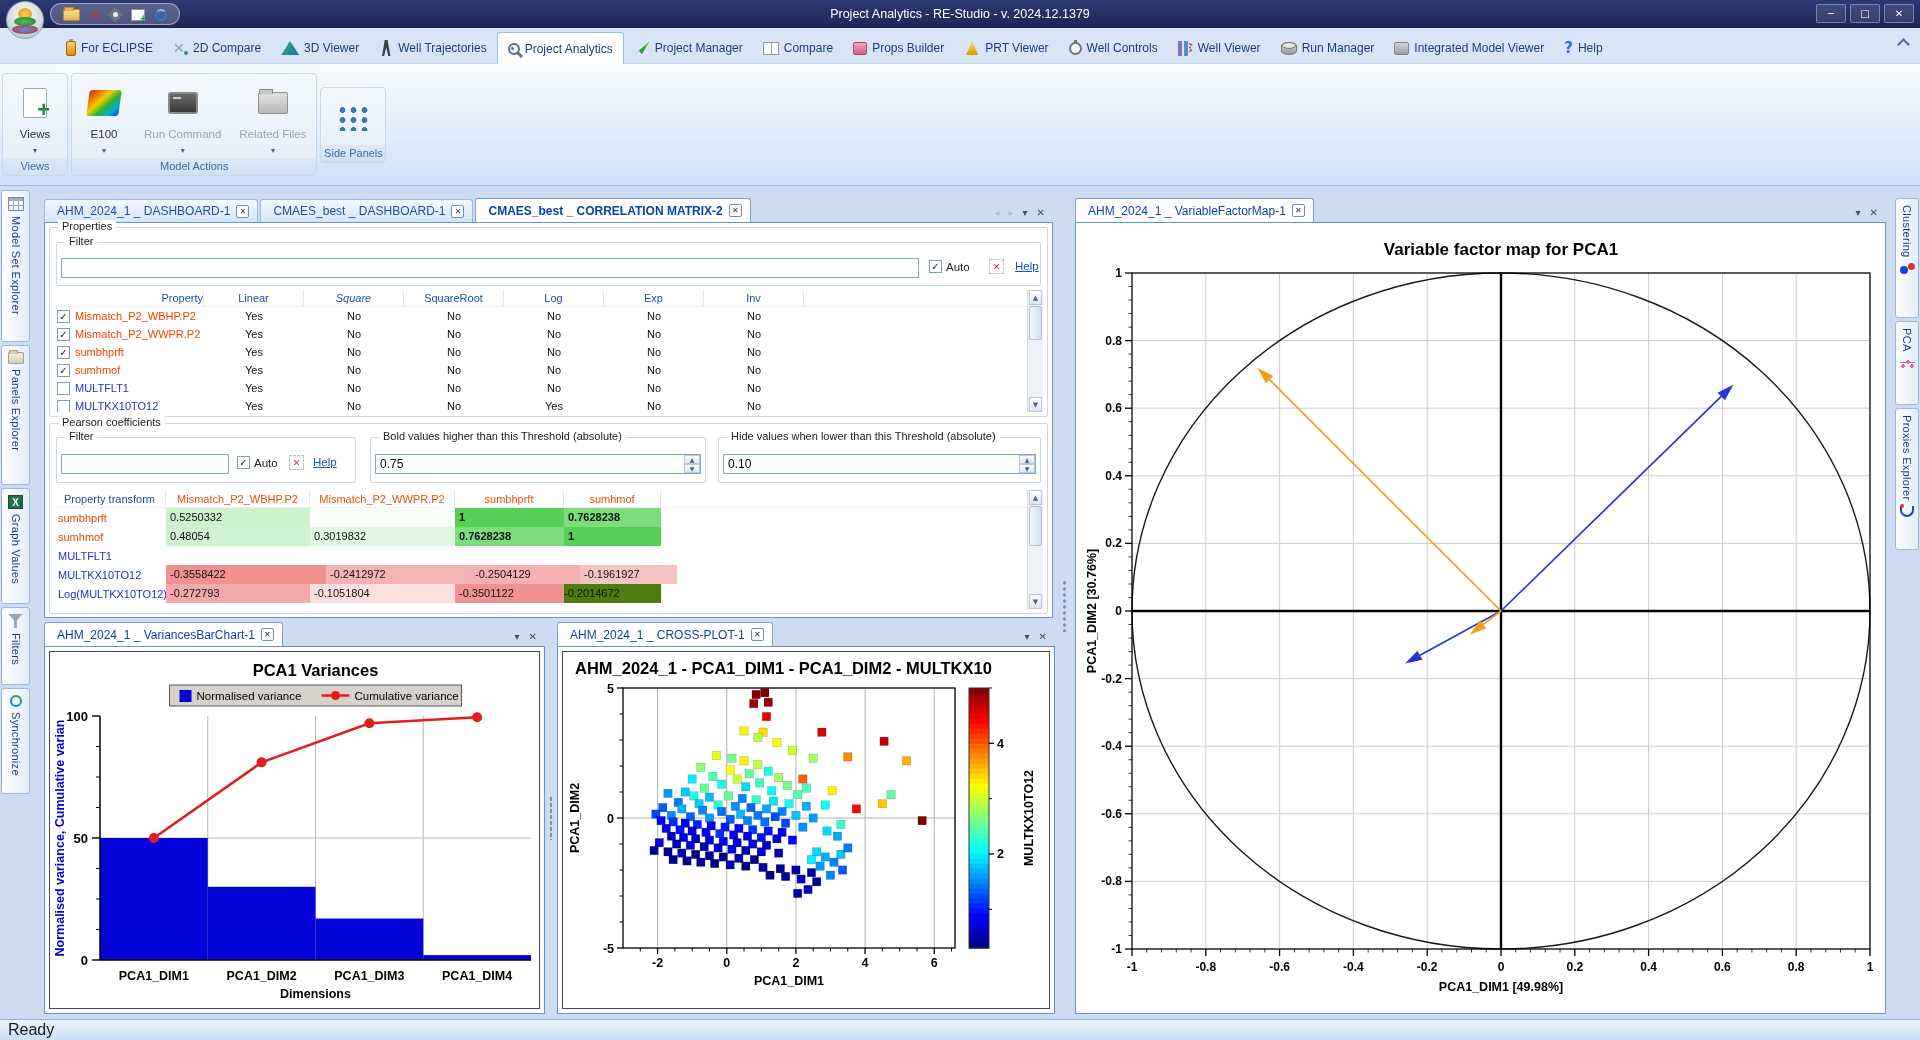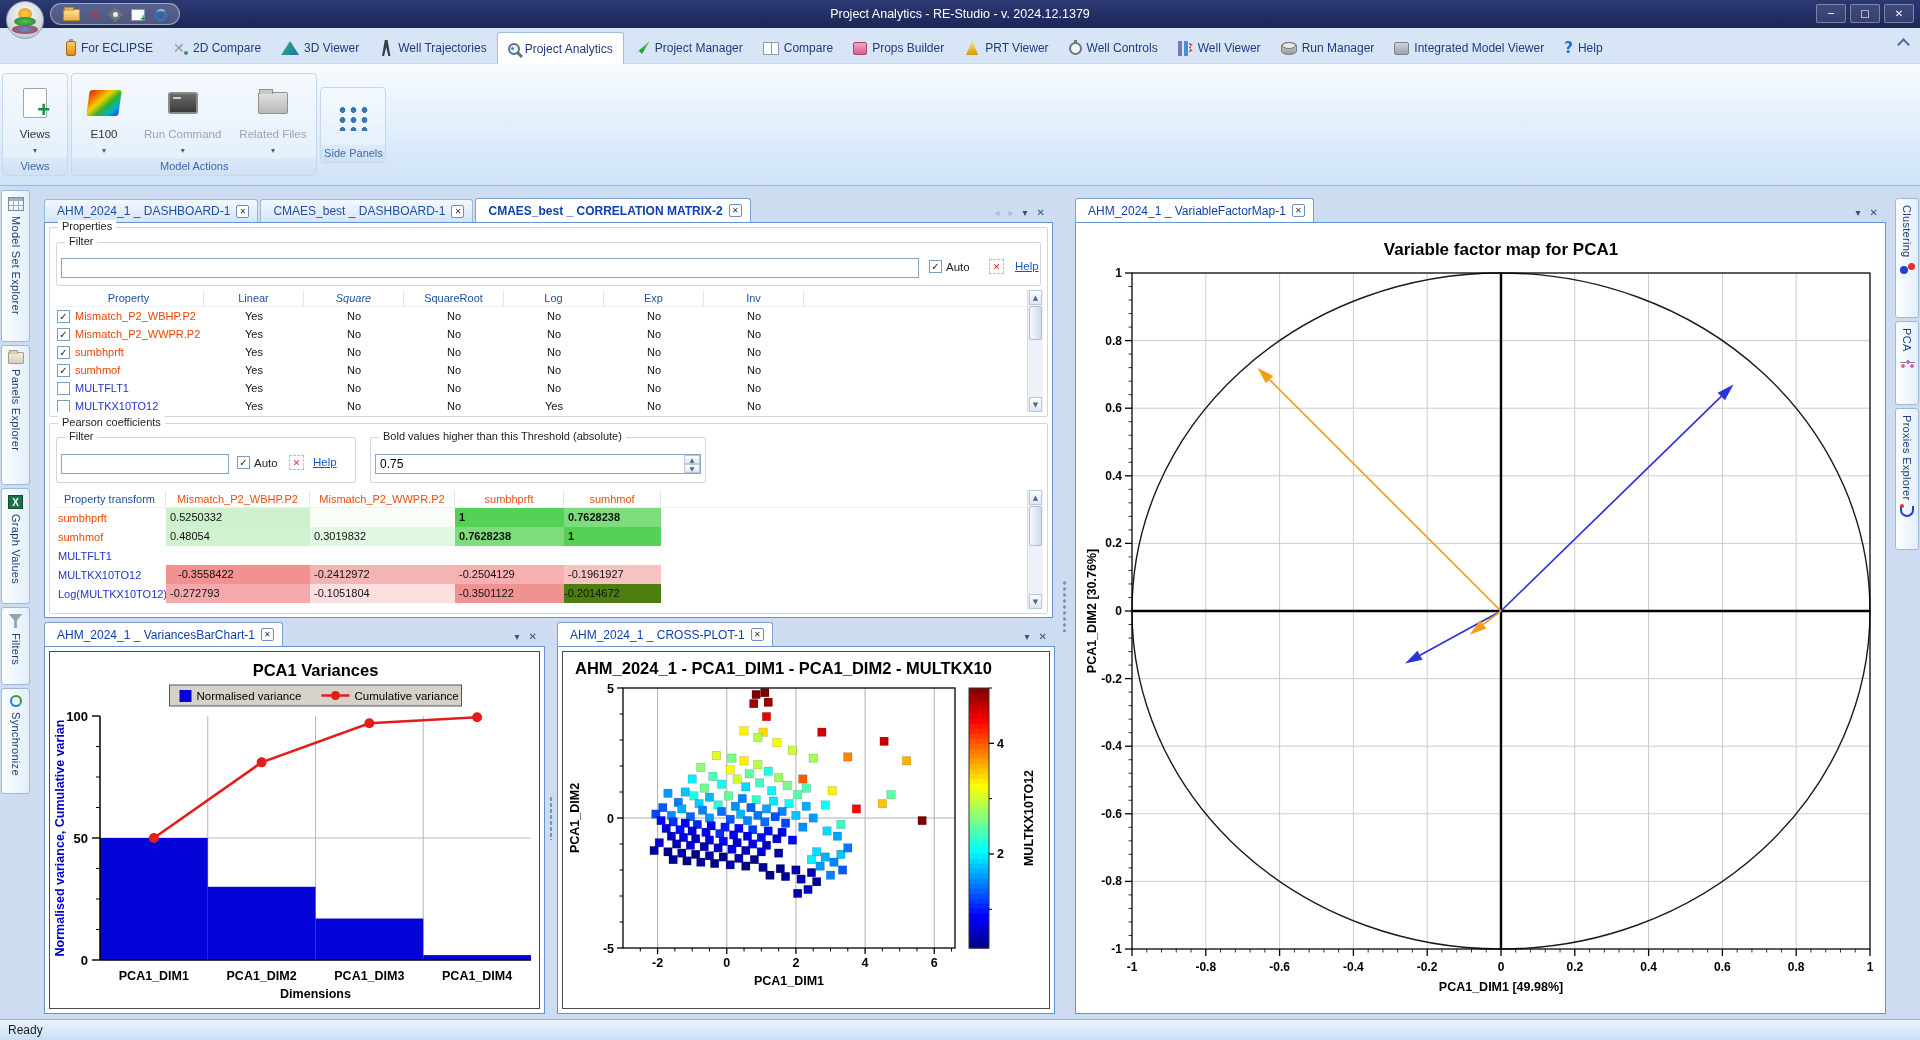--- a/index.html
+++ b/index.html
@@ -139,21 +139,21 @@
   .th.orange { color:#e8500e; }
   .tr { display:flex; align-items:center; }
   .td { font-size:11px; color:#111; overflow:hidden; white-space:nowrap; }
   .name-orange { color:#ee4400; }
   .name-blue { color:#2233cc; }
   .vscroll { position:absolute; right:0; top:0; bottom:0; width:16px; background:#eef2f8; border-left:1px solid #d5dde8; }
   .sarr { position:absolute; left:1px; right:1px; height:15px; background:linear-gradient(#fefefe,#dde7f2); border:1px solid #b9c8da; color:#51658a; font-size:7px; display:flex; align-items:center; justify-content:center; font-family:"DejaVu Sans",sans-serif; }
   .sthumb { position:absolute; left:1px; right:1px; background:linear-gradient(to right,#f4f8fc,#cfdded); border:1px solid #aebfd4; border-radius:2px; }
 
   
-  .statusbar { position:absolute; left:0; right:0; bottom:0; height:21px; background:linear-gradient(#eaf4fe,#c9dff5); border-top:1px solid #8fb4dd; font-size:12px; color:#1a1a1a; line-height:20px; padding-left:8px; }
+  .statusbar { position:absolute; left:0; right:0; bottom:0; height:21px; background:linear-gradient(#eaf4fe,#c9dff5); border-top:1px solid #8fb4dd; font-size:16px; color:#1a1a1a; line-height:20px; padding-left:8px; }
 
   svg text { font-family:"Liberation Sans",sans-serif; }
 </style>
 </head>
 <body>
 
 <div id="app">
 
   <div class="titlebar">
     <div class="applogo">
@@ -355,21 +355,21 @@
             <input class="txt" style="left: 4px; top: 15px; width: 858px;" value="">
             <span class="cbrow" style="left:872px;top:17px">
               <span class="cb">✓</span>
               <span class="cblbl">Auto</span>
             </span>
             <span class="clearx" style="position:absolute;left:932px;top:16px">✕</span>
             <a class="helplink" style="position:absolute;left:958px;top:17px">Help</a>
           </div>
           <div class="tbl" id="propsTable" style="left:4px;top:62px;right:4px;bottom:4px">
               <div class="thead" style="height: 17px;">
-                <div class="th" style="width: 150px; line-height: 17px;">Property</div>
+                <div class="th" style="width: 150px; line-height: 17px; text-align: right;">Property</div>
                 <div class="th" style="width: 100px; line-height: 17px;">Linear</div>
                 <div class="th" style="width: 100px; line-height: 17px; font-style: italic;">Square</div>
                 <div class="th" style="width: 100px; line-height: 17px;">SquareRoot</div>
                 <div class="th" style="width: 100px; line-height: 17px;">Log</div>
                 <div class="th" style="width: 100px; line-height: 17px;">Exp</div>
                 <div class="th" style="width: 100px; line-height: 17px;">Inv</div>
               </div>
               <div class="tr" style="height: 18px;">
                 <div class="td" style="width: 150px; display: flex; align-items: center; gap: 5px; padding-left: 3px;">
                   <span class="cb">✓</span>
@@ -464,20 +464,30 @@
           <div class="gbox" style="left:320px;top:13px;width:336px;height:46px">
             <span class="glabel">Bold values higher than this Threshold (absolute)</span>
             <div class="spinwrap" style="left:4px;top:16px;right:4px">
               <input value="0.75" style="">
               <span class="spbtns">
                   <i>▲</i>
                   <i>▼</i>
                 </span>
             </div>
           </div>
+          <div class="gbox" style="left:668px;top:13px;right:6px;height:46px">
+            <span class="glabel">Hide values when lower than this Threshold (absolute)</span>
+            <div class="spinwrap" style="left:4px;top:16px;right:4px">
+              <input value="0.10" style="">
+              <span class="spbtns">
+                  <i>▲</i>
+                  <i>▼</i>
+                </span>
+            </div>
+          </div>
           <div class="tbl" id="pearsonTable" style="left:4px;top:66px;right:4px;bottom:4px">
               <div class="thead" style="height: 18px;">
                 <div class="th" style="width: 112px; line-height: 18px;">Property transform</div>
                 <div class="th orange" style="width: 144px; line-height: 18px;">Mismatch_P2_WBHP.P2</div>
                 <div class="th orange" style="width: 145px; line-height: 18px;">Mismatch_P2_WWPR.P2</div>
                 <div class="th orange" style="width: 109px; line-height: 18px;">sumbhprft</div>
                 <div class="th orange" style="width: 97px; line-height: 18px;">sumhmof</div>
               </div>
               <div class="tr" style="height: 19px;">
                 <div class="td name-orange" style="width: 112px; padding-left: 4px;">sumbhprft</div>
@@ -495,21 +505,21 @@
               </div>
               <div class="tr" style="height: 19px;">
                 <div class="td name-blue" style="width: 112px; padding-left: 4px;">MULTFLT1</div>
                 <div class="td" style="width: 144px; padding-left: 4px; height: 100%; line-height: 19px;"></div>
                 <div class="td" style="width: 145px; padding-left: 4px; height: 100%; line-height: 19px;"></div>
                 <div class="td" style="width: 109px; padding-left: 4px; height: 100%; line-height: 19px;"></div>
                 <div class="td" style="width: 97px; padding-left: 4px; height: 100%; line-height: 19px;"></div>
               </div>
               <div class="tr" style="height: 19px;">
                 <div class="td name-blue" style="width: 112px; padding-left: 4px;">MULTKX10TO12</div>
-                <div class="td" style="width: 144px; padding-left: 12px; height: 100%; line-height: 19px; background: rgb(241, 145, 145);">-0.3558422</div>
+                <div class="td" style="width: 160px; padding-left: 4px; height: 100%; line-height: 19px; background: rgb(241, 145, 145);">-0.3558422</div>
                 <div class="td" style="width: 145px; padding-left: 4px; height: 100%; line-height: 19px; background: rgb(245, 180, 180);">-0.2412972</div>
                 <div class="td" style="width: 109px; padding-left: 4px; height: 100%; line-height: 19px; background: rgb(245, 177, 177);">-0.2504129</div>
                 <div class="td" style="width: 97px; padding-left: 4px; height: 100%; line-height: 19px; background: rgb(247, 194, 194);">-0.1961927</div>
               </div>
               <div class="tr" style="height: 19px;">
                 <div class="td name-blue" style="width: 112px; padding-left: 4px;">Log(MULTKX10TO12)</div>
                 <div class="td" style="width: 144px; padding-left: 4px; height: 100%; line-height: 19px; background: rgb(244, 170, 170);">-0.272793</div>
                 <div class="td" style="width: 145px; padding-left: 4px; height: 100%; line-height: 19px; background: rgb(251, 222, 222);">-0.1051804</div>
                 <div class="td" style="width: 109px; padding-left: 4px; height: 100%; line-height: 19px; background: rgb(241, 146, 146);">-0.3501122</div>
                 <div class="td" style="width: 97px; height: 100%; line-height: 19px; background: #4d7c0f;">-0.2014672</div>

